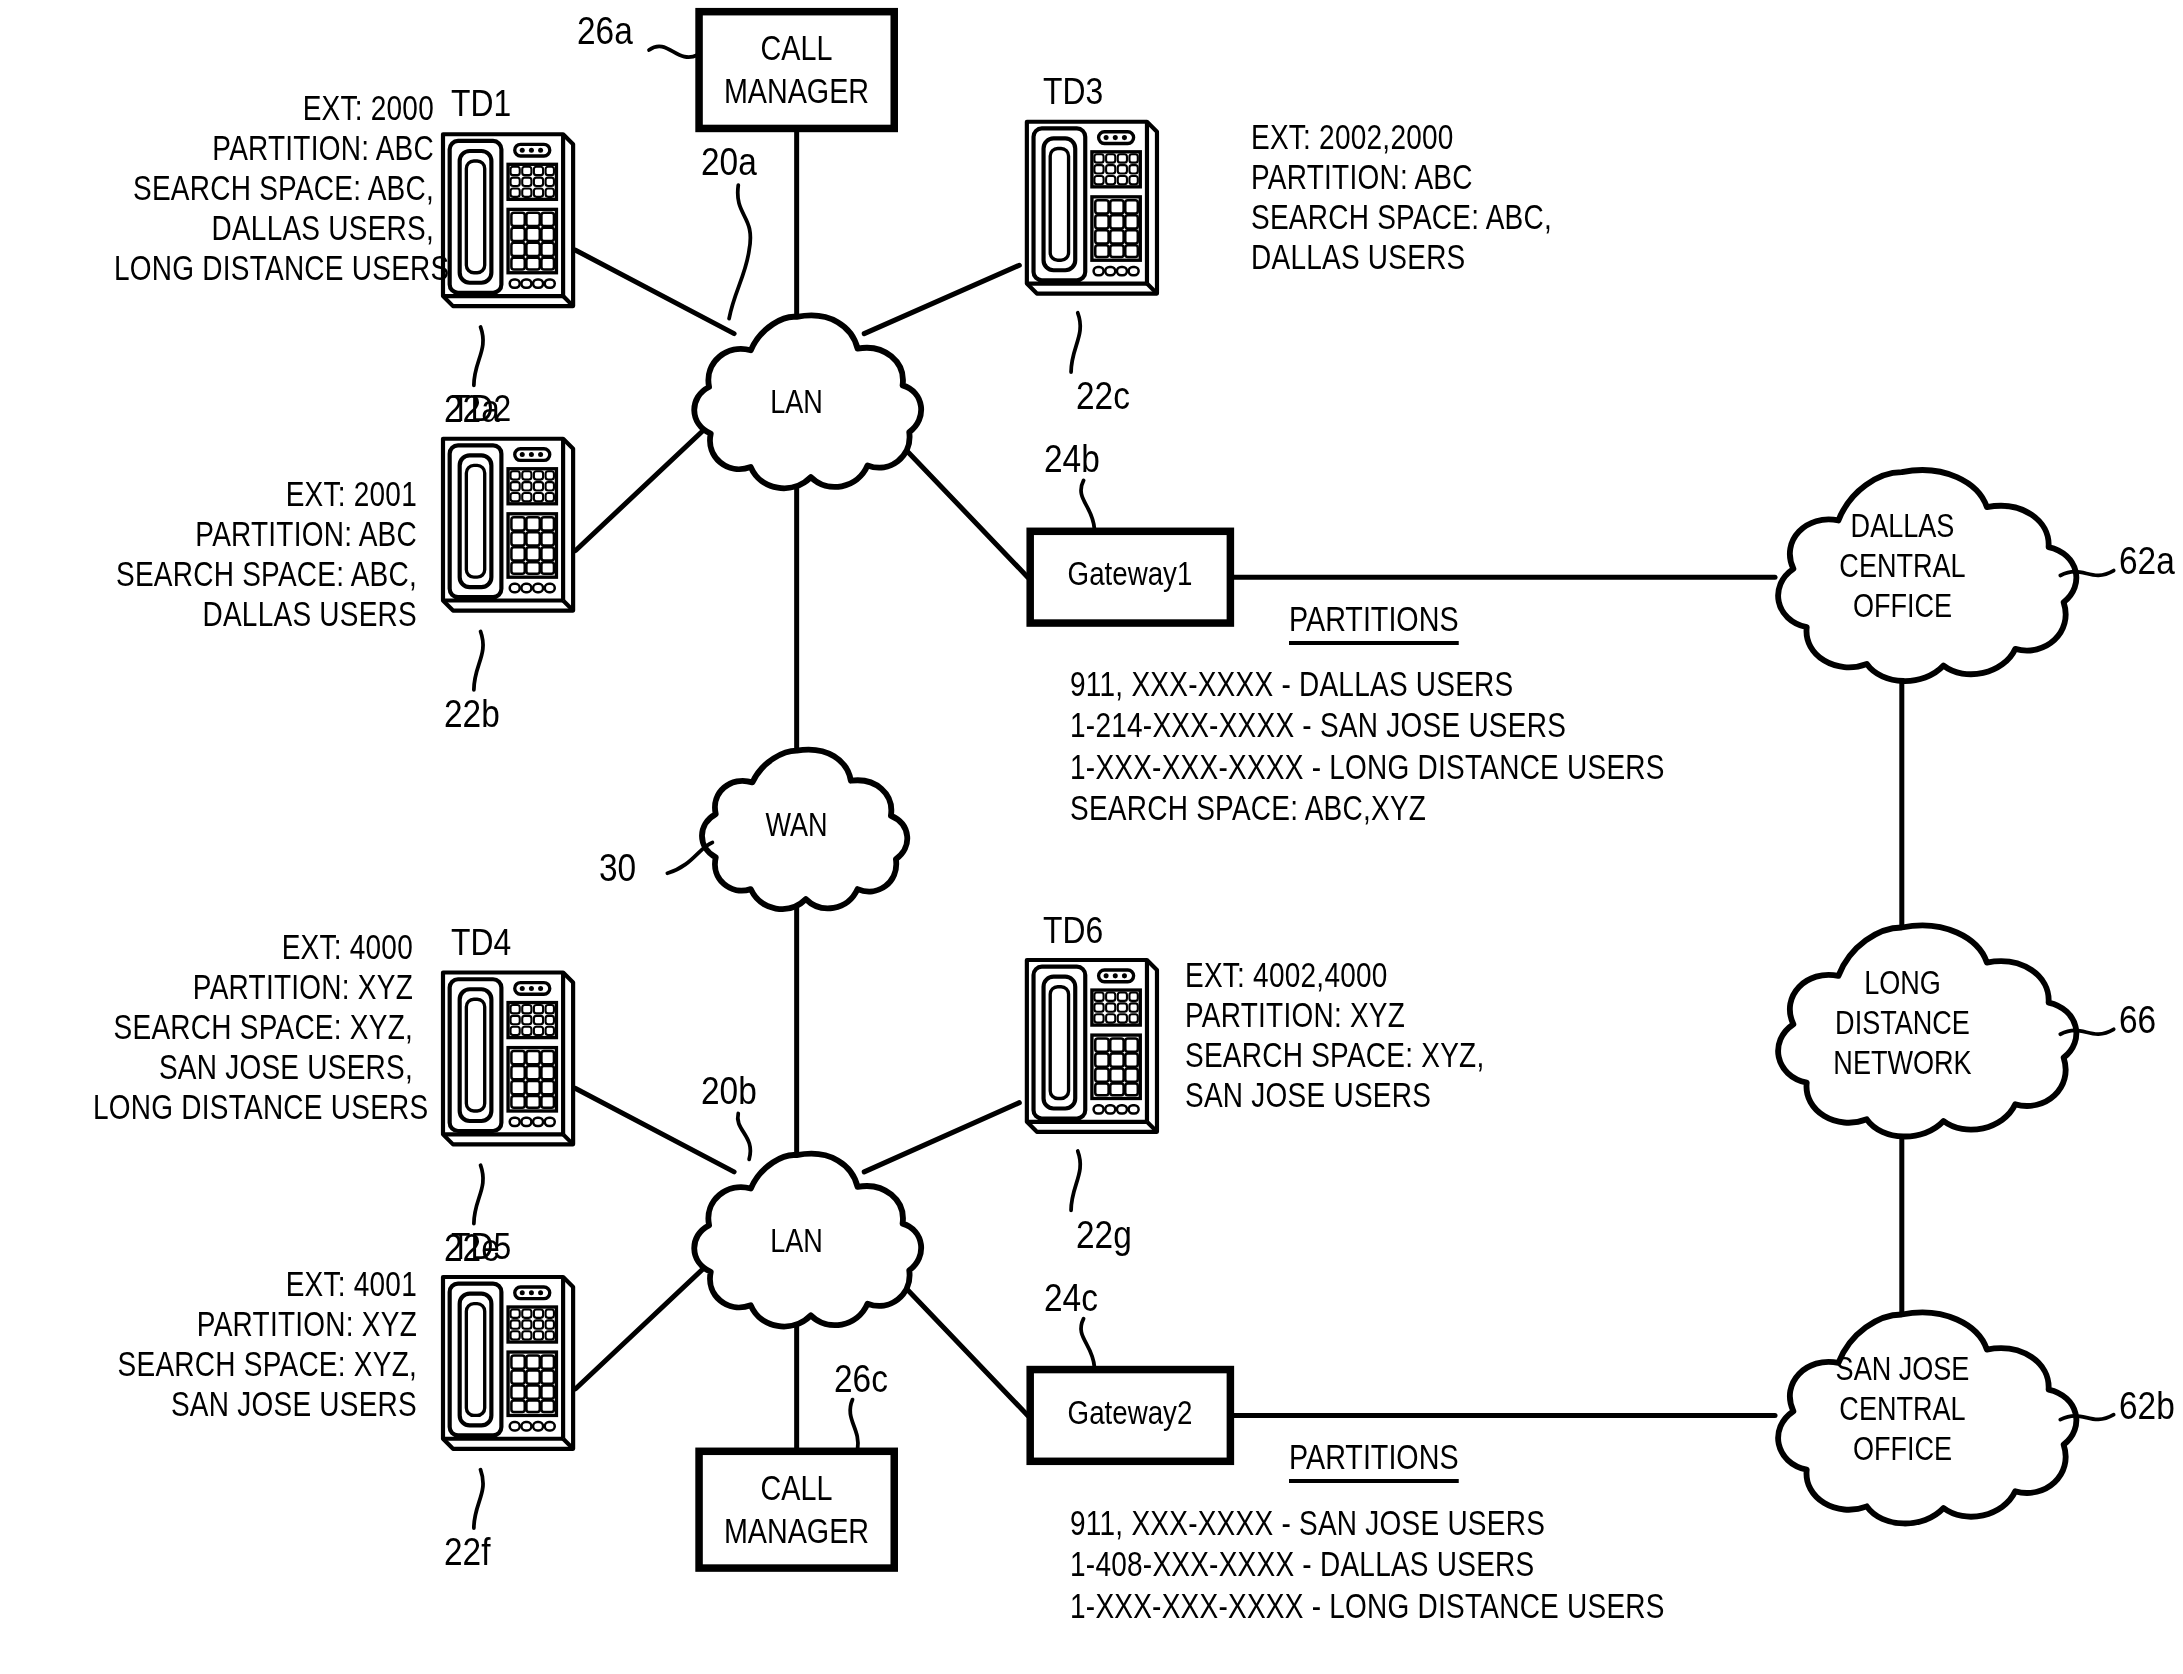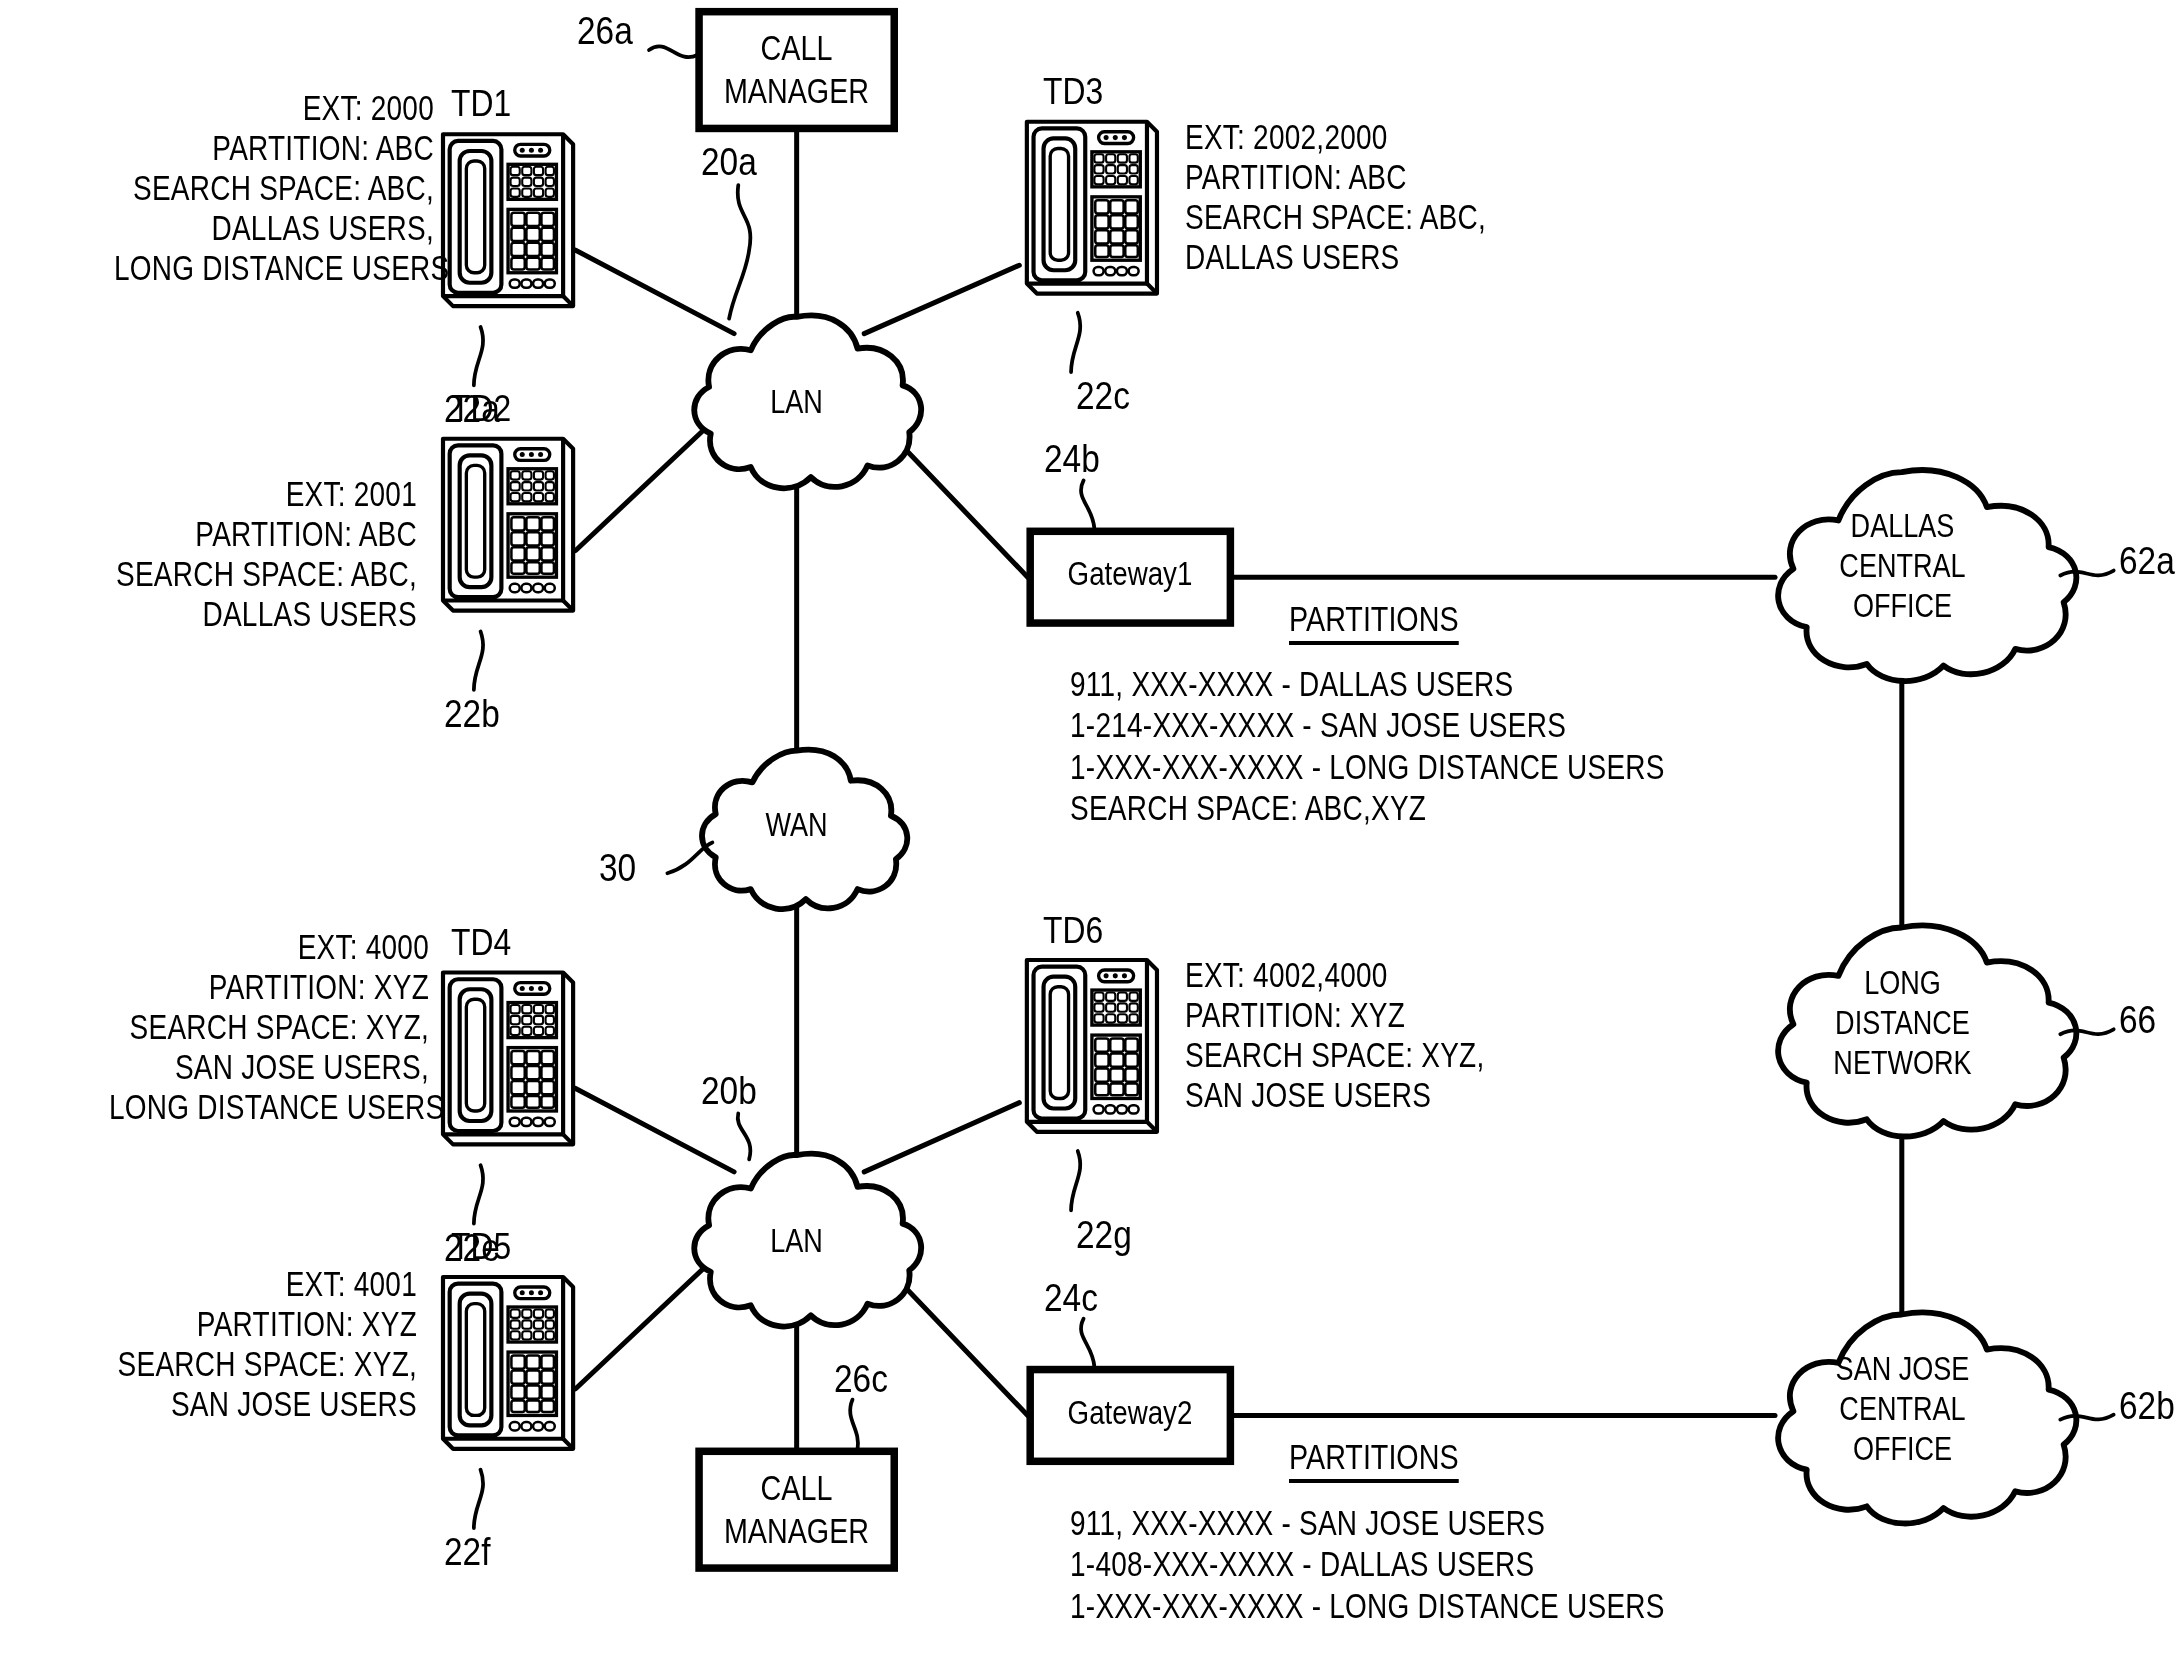--- a/index.html
+++ b/index.html
@@ -371,30 +371,30 @@
   <div class="txt tdlbl" style="left:451px; top:390px;">TD2</div>
   <div class="info-block info-right" style="left:16.7px; top:474px; width:400px;">
     <div>EXT: 2001</div>
     <div>PARTITION: ABC</div>
     <div>SEARCH SPACE: ABC,</div>
     <div>DALLAS USERS</div>
   </div>
   <div class="txt ref" style="left:444px; top:695px;">22b</div>
 
   <div class="txt tdlbl" style="left:1043px; top:73px;">TD3</div>
-  <div class="info-block info-left" style="left:1185px; top:117px; width:634px;">
+  <div class="info-block info-left" style="left:1251px; top:117px; width:634px;">
     <div>EXT: 2002,2000</div>
     <div>PARTITION: ABC</div>
     <div>SEARCH SPACE: ABC,</div>
     <div>DALLAS USERS</div>
   </div>
   <div class="txt ref" style="left:1076px; top:377px;">22c</div>
 
   <div class="txt tdlbl" style="left:451px; top:924px;">TD4</div>
-  <div class="info-block info-right" style="left:29px; top:927px; width:400px;">
+  <div class="info-block info-right" style="left:13px; top:927px; width:400px;">
     <div>EXT: 4000</div>
     <div>PARTITION: XYZ</div>
     <div>SEARCH SPACE: XYZ,</div>
     <div>SAN JOSE USERS,</div>
     <div>LONG DISTANCE USERS</div>
   </div>
   <div class="txt ref" style="left:444px; top:1229px;">22e</div>
 
   <div class="txt tdlbl" style="left:451px; top:1228px;">TD5</div>
   <div class="info-block info-right" style="left:16.7px; top:1264px; width:400px;">

